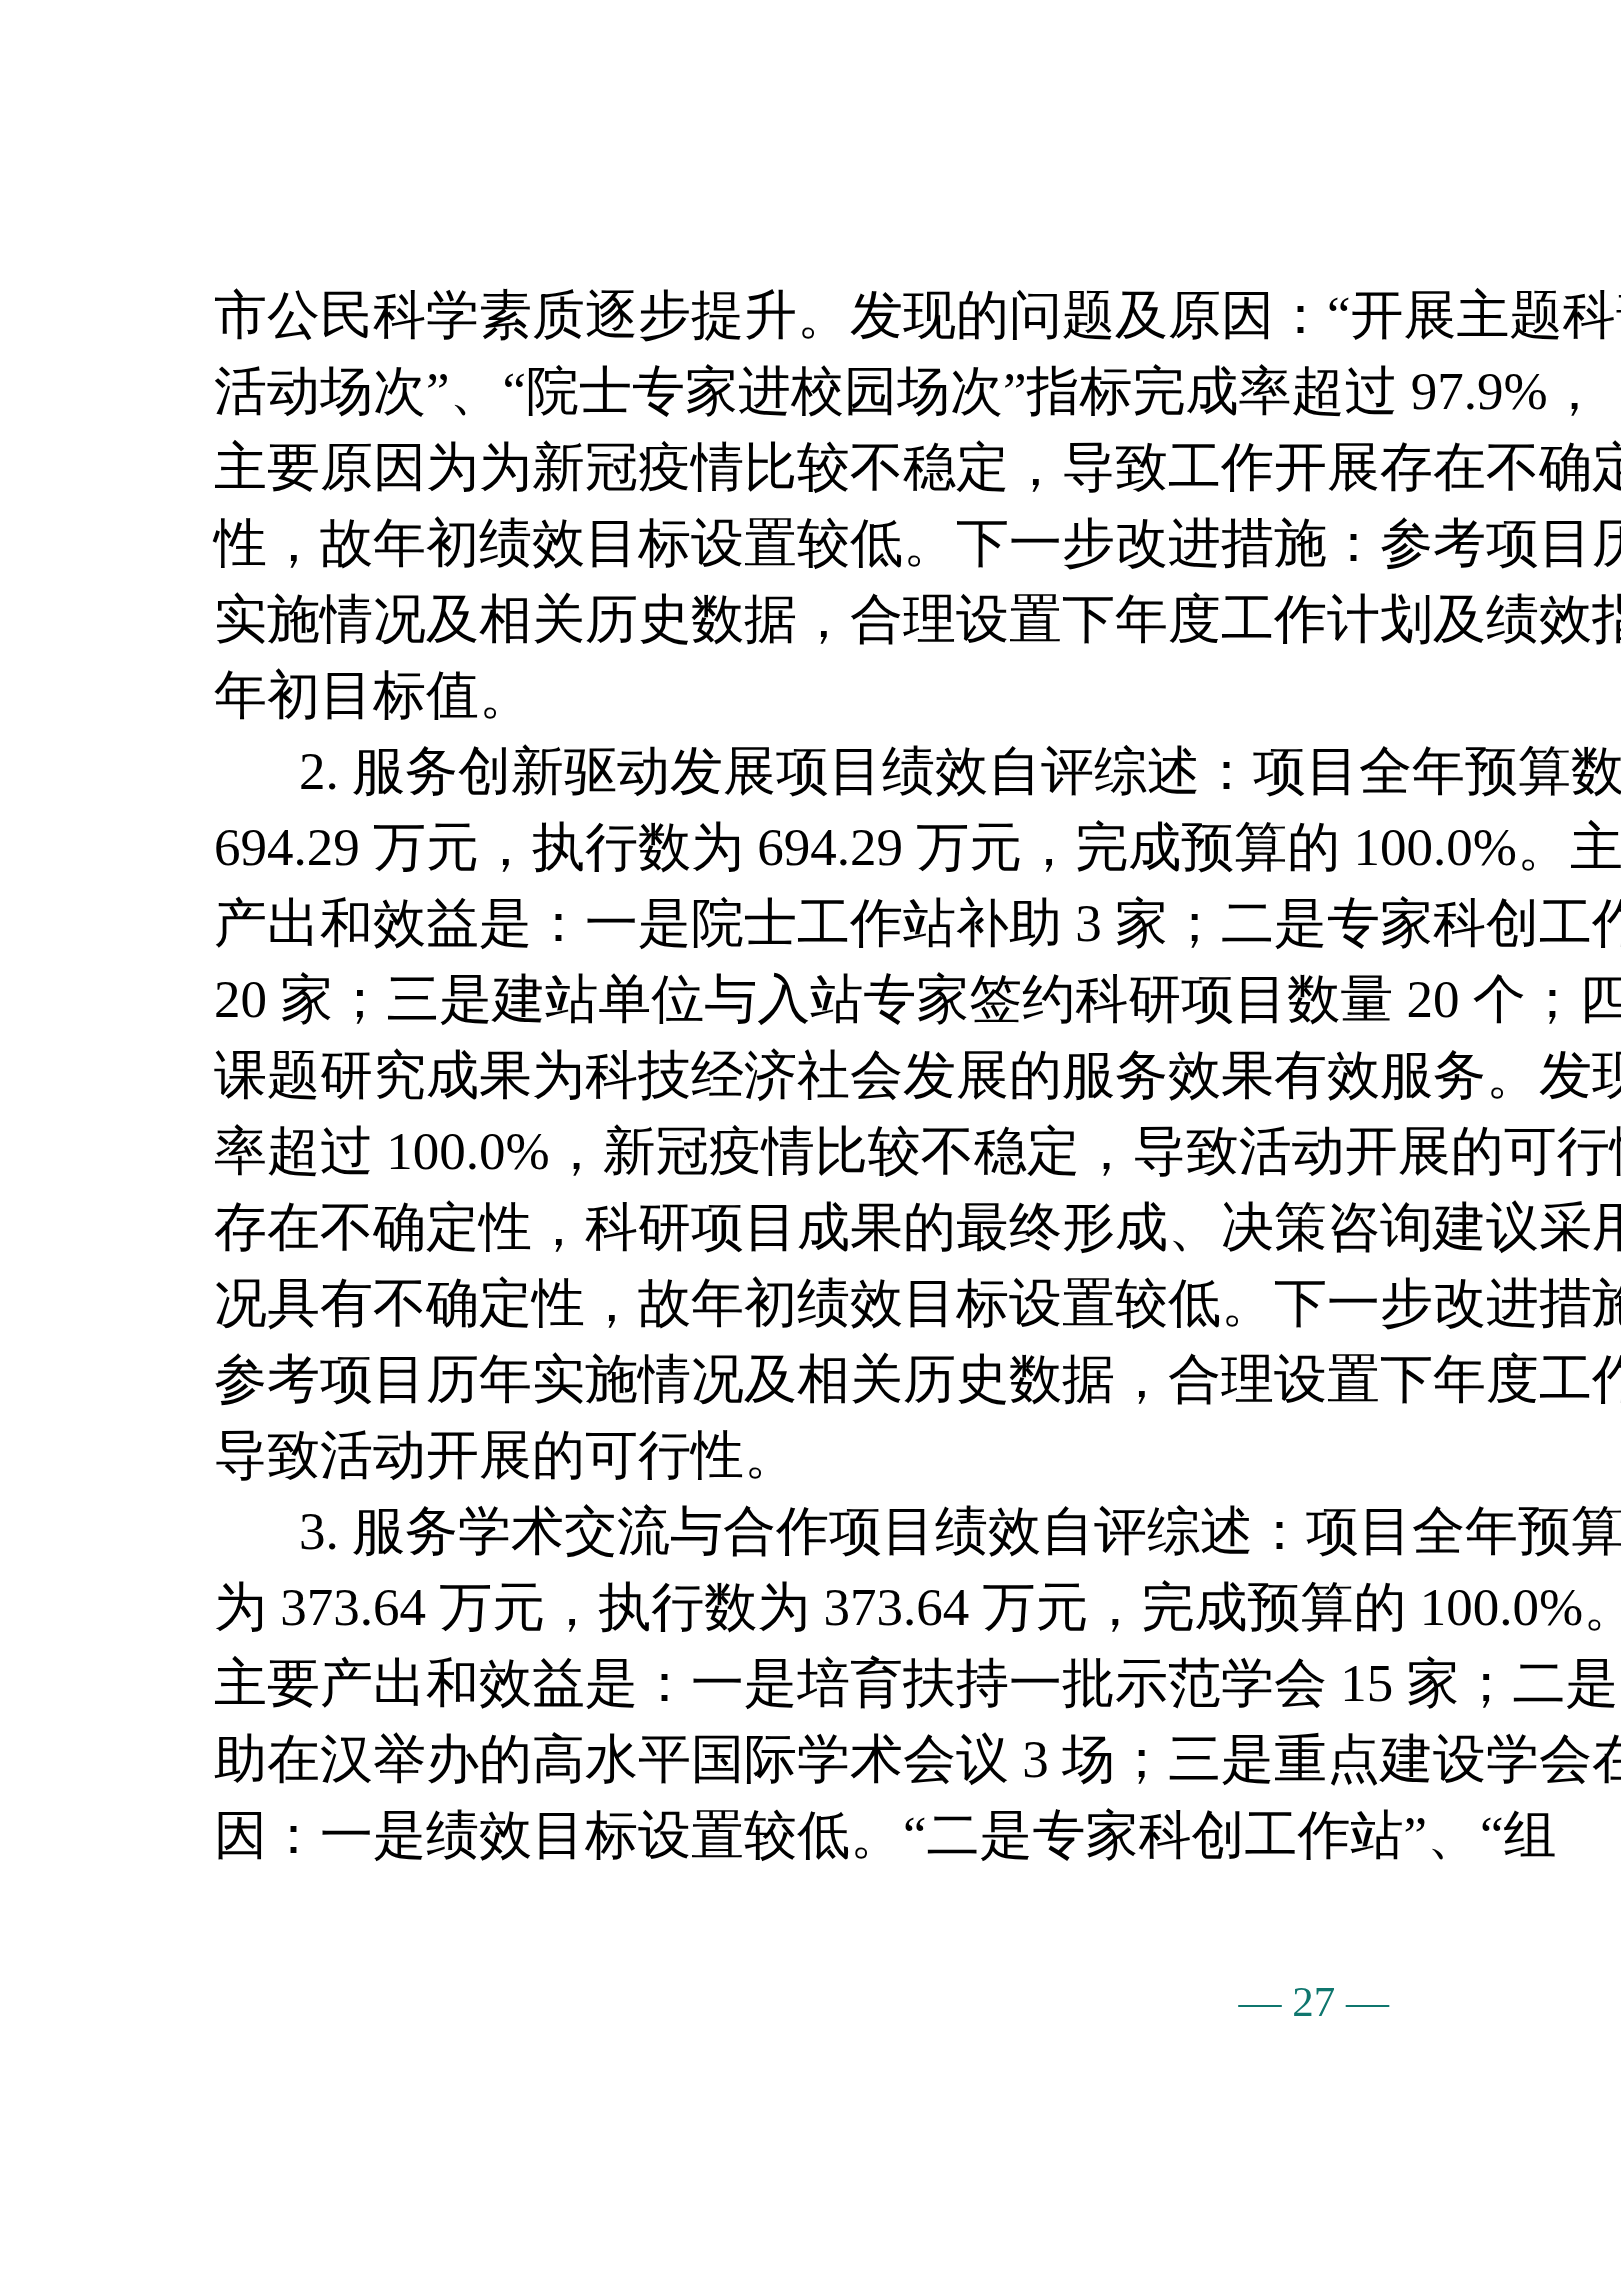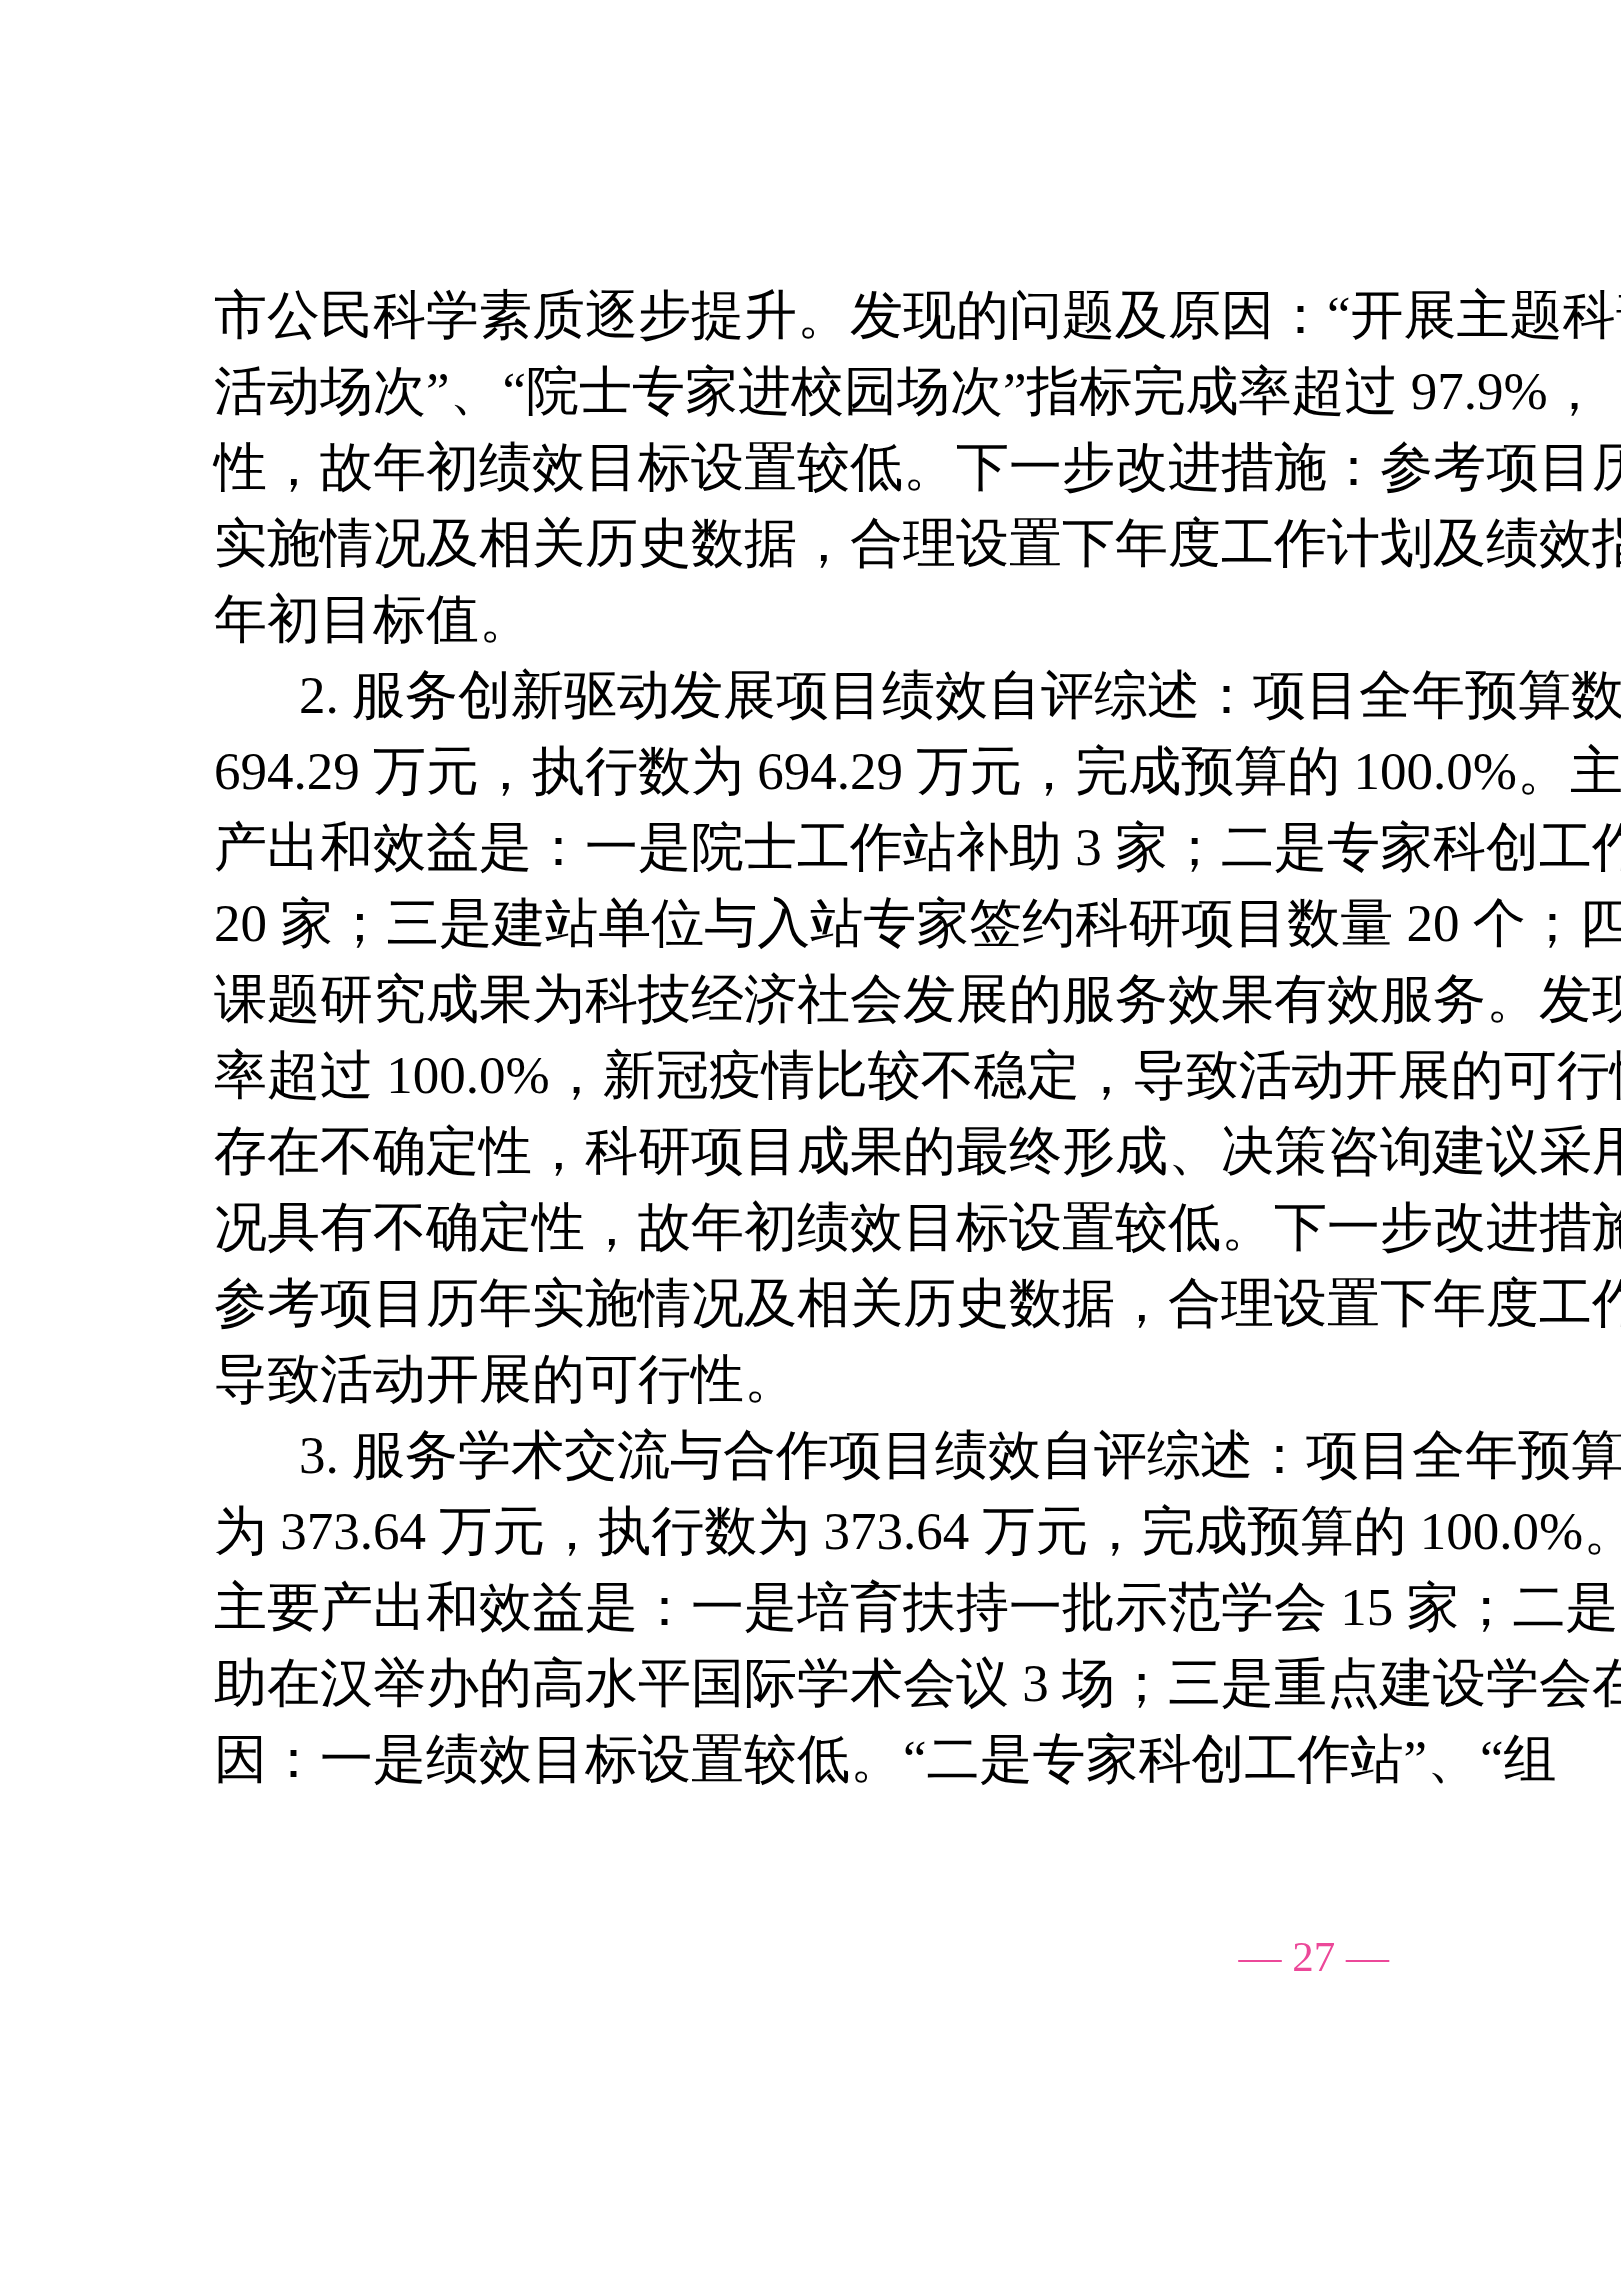--- a/index.html
+++ b/index.html
@@ -34,36 +34,37 @@
   }
   .line.no-fill {
     text-align: left;
     text-align-last: left;
   }
   .line.indent {
     text-indent: 85px;
   }
   .page-number {
     position: absolute;
-    top: 1935px;
+    top: 1980px;
     right: 232px;
     font-size: 43px;
     line-height: 43px;
     font-family: "Liberation Serif", "DejaVu Serif", serif;
-    color: #ec4899;
+    color: #0f766e;
     white-space: pre;
   }
 </style>
 </head>
 <body>
 
 <div class="page">
   <div class="document-body" id="document-body">
       <div class="line">市公民科学素质逐步提升。发现的问题及原因：“开展主题科普</div>
       <div class="line">活动场次”、“院士专家进校园场次”指标完成率超过 97.9%，</div>
+      <div class="line">主要原因为为新冠疫情比较不稳定，导致工作开展存在不确定</div>
       <div class="line">性，故年初绩效目标设置较低。下一步改进措施：参考项目历年</div>
       <div class="line">实施情况及相关历史数据，合理设置下年度工作计划及绩效指标</div>
       <div class="line no-fill">年初目标值。</div>
       <div class="line indent">2. 服务创新驱动发展项目绩效自评综述：项目全年预算数为</div>
       <div class="line">694.29 万元，执行数为 694.29 万元，完成预算的 100.0%。主要</div>
       <div class="line">产出和效益是：一是院士工作站补助 3 家；二是专家科创工作站</div>
       <div class="line">20 家；三是建站单位与入站专家签约科研项目数量 20 个；四是</div>
       <div class="line">课题研究成果为科技经济社会发展的服务效果有效服务。发现的</div>
       <div class="line">率超过 100.0%，新冠疫情比较不稳定，导致活动开展的可行性</div>
       <div class="line">存在不确定性，科研项目成果的最终形成、决策咨询建议采用情</div>

